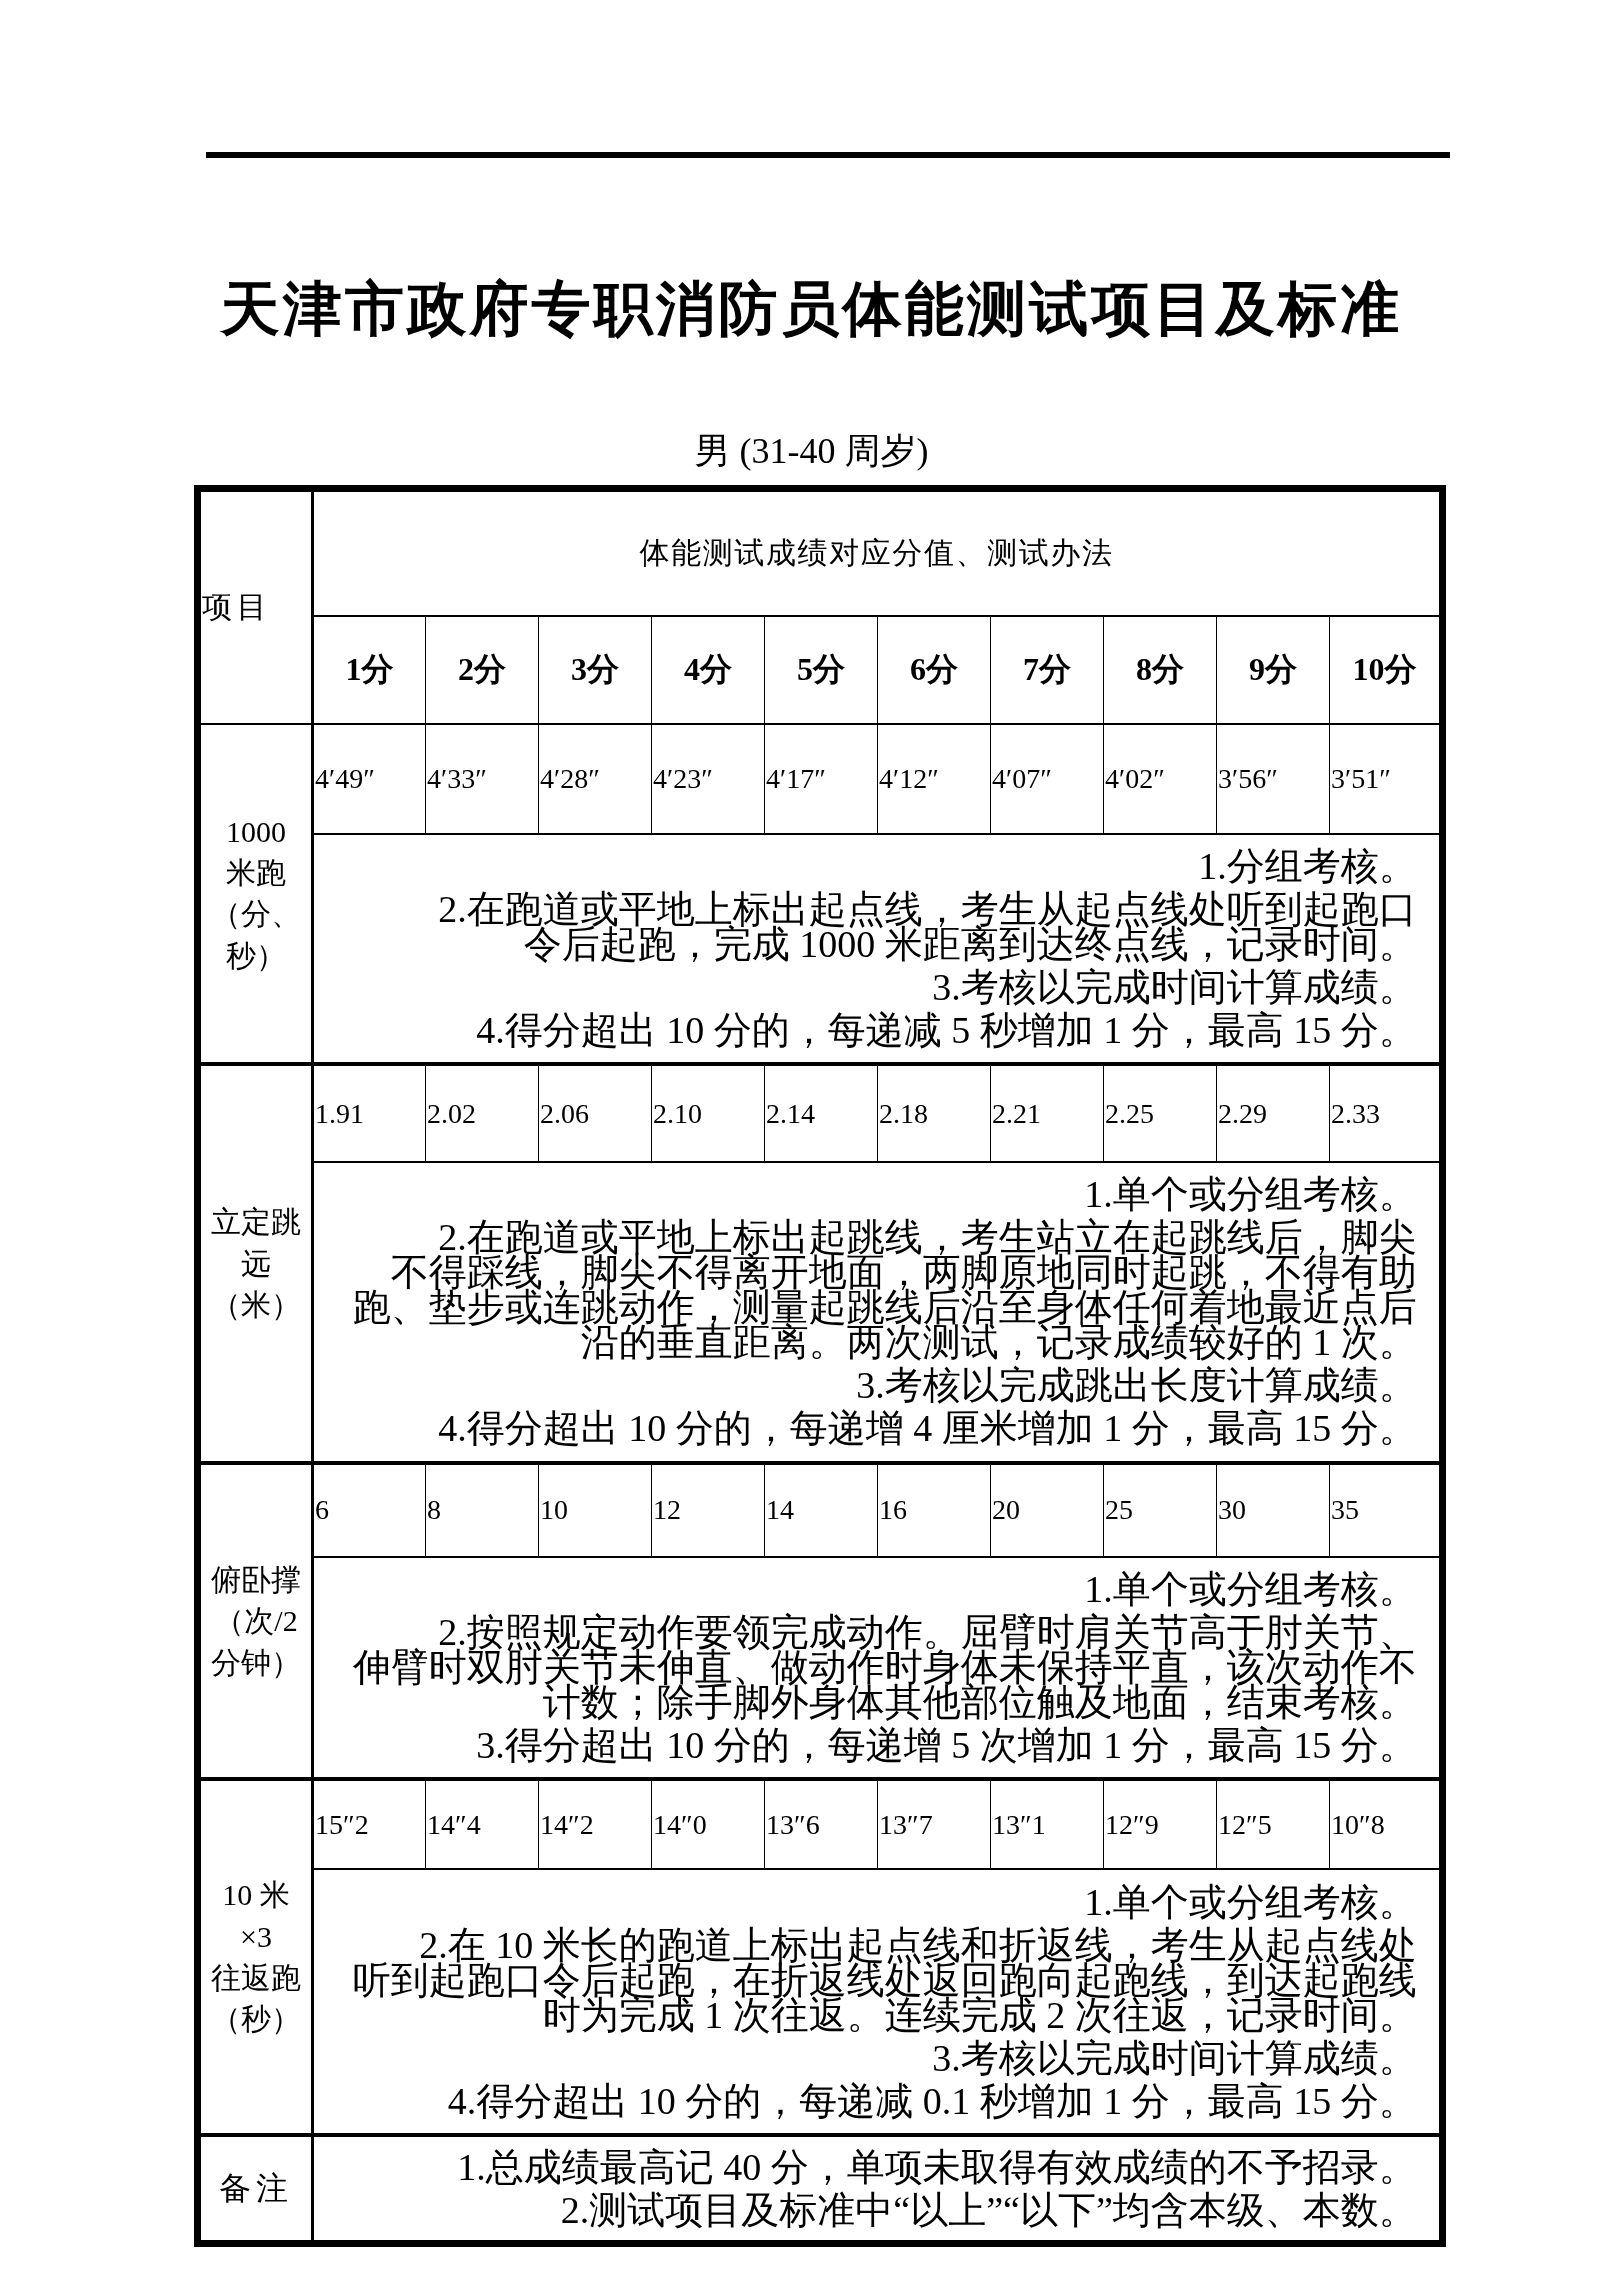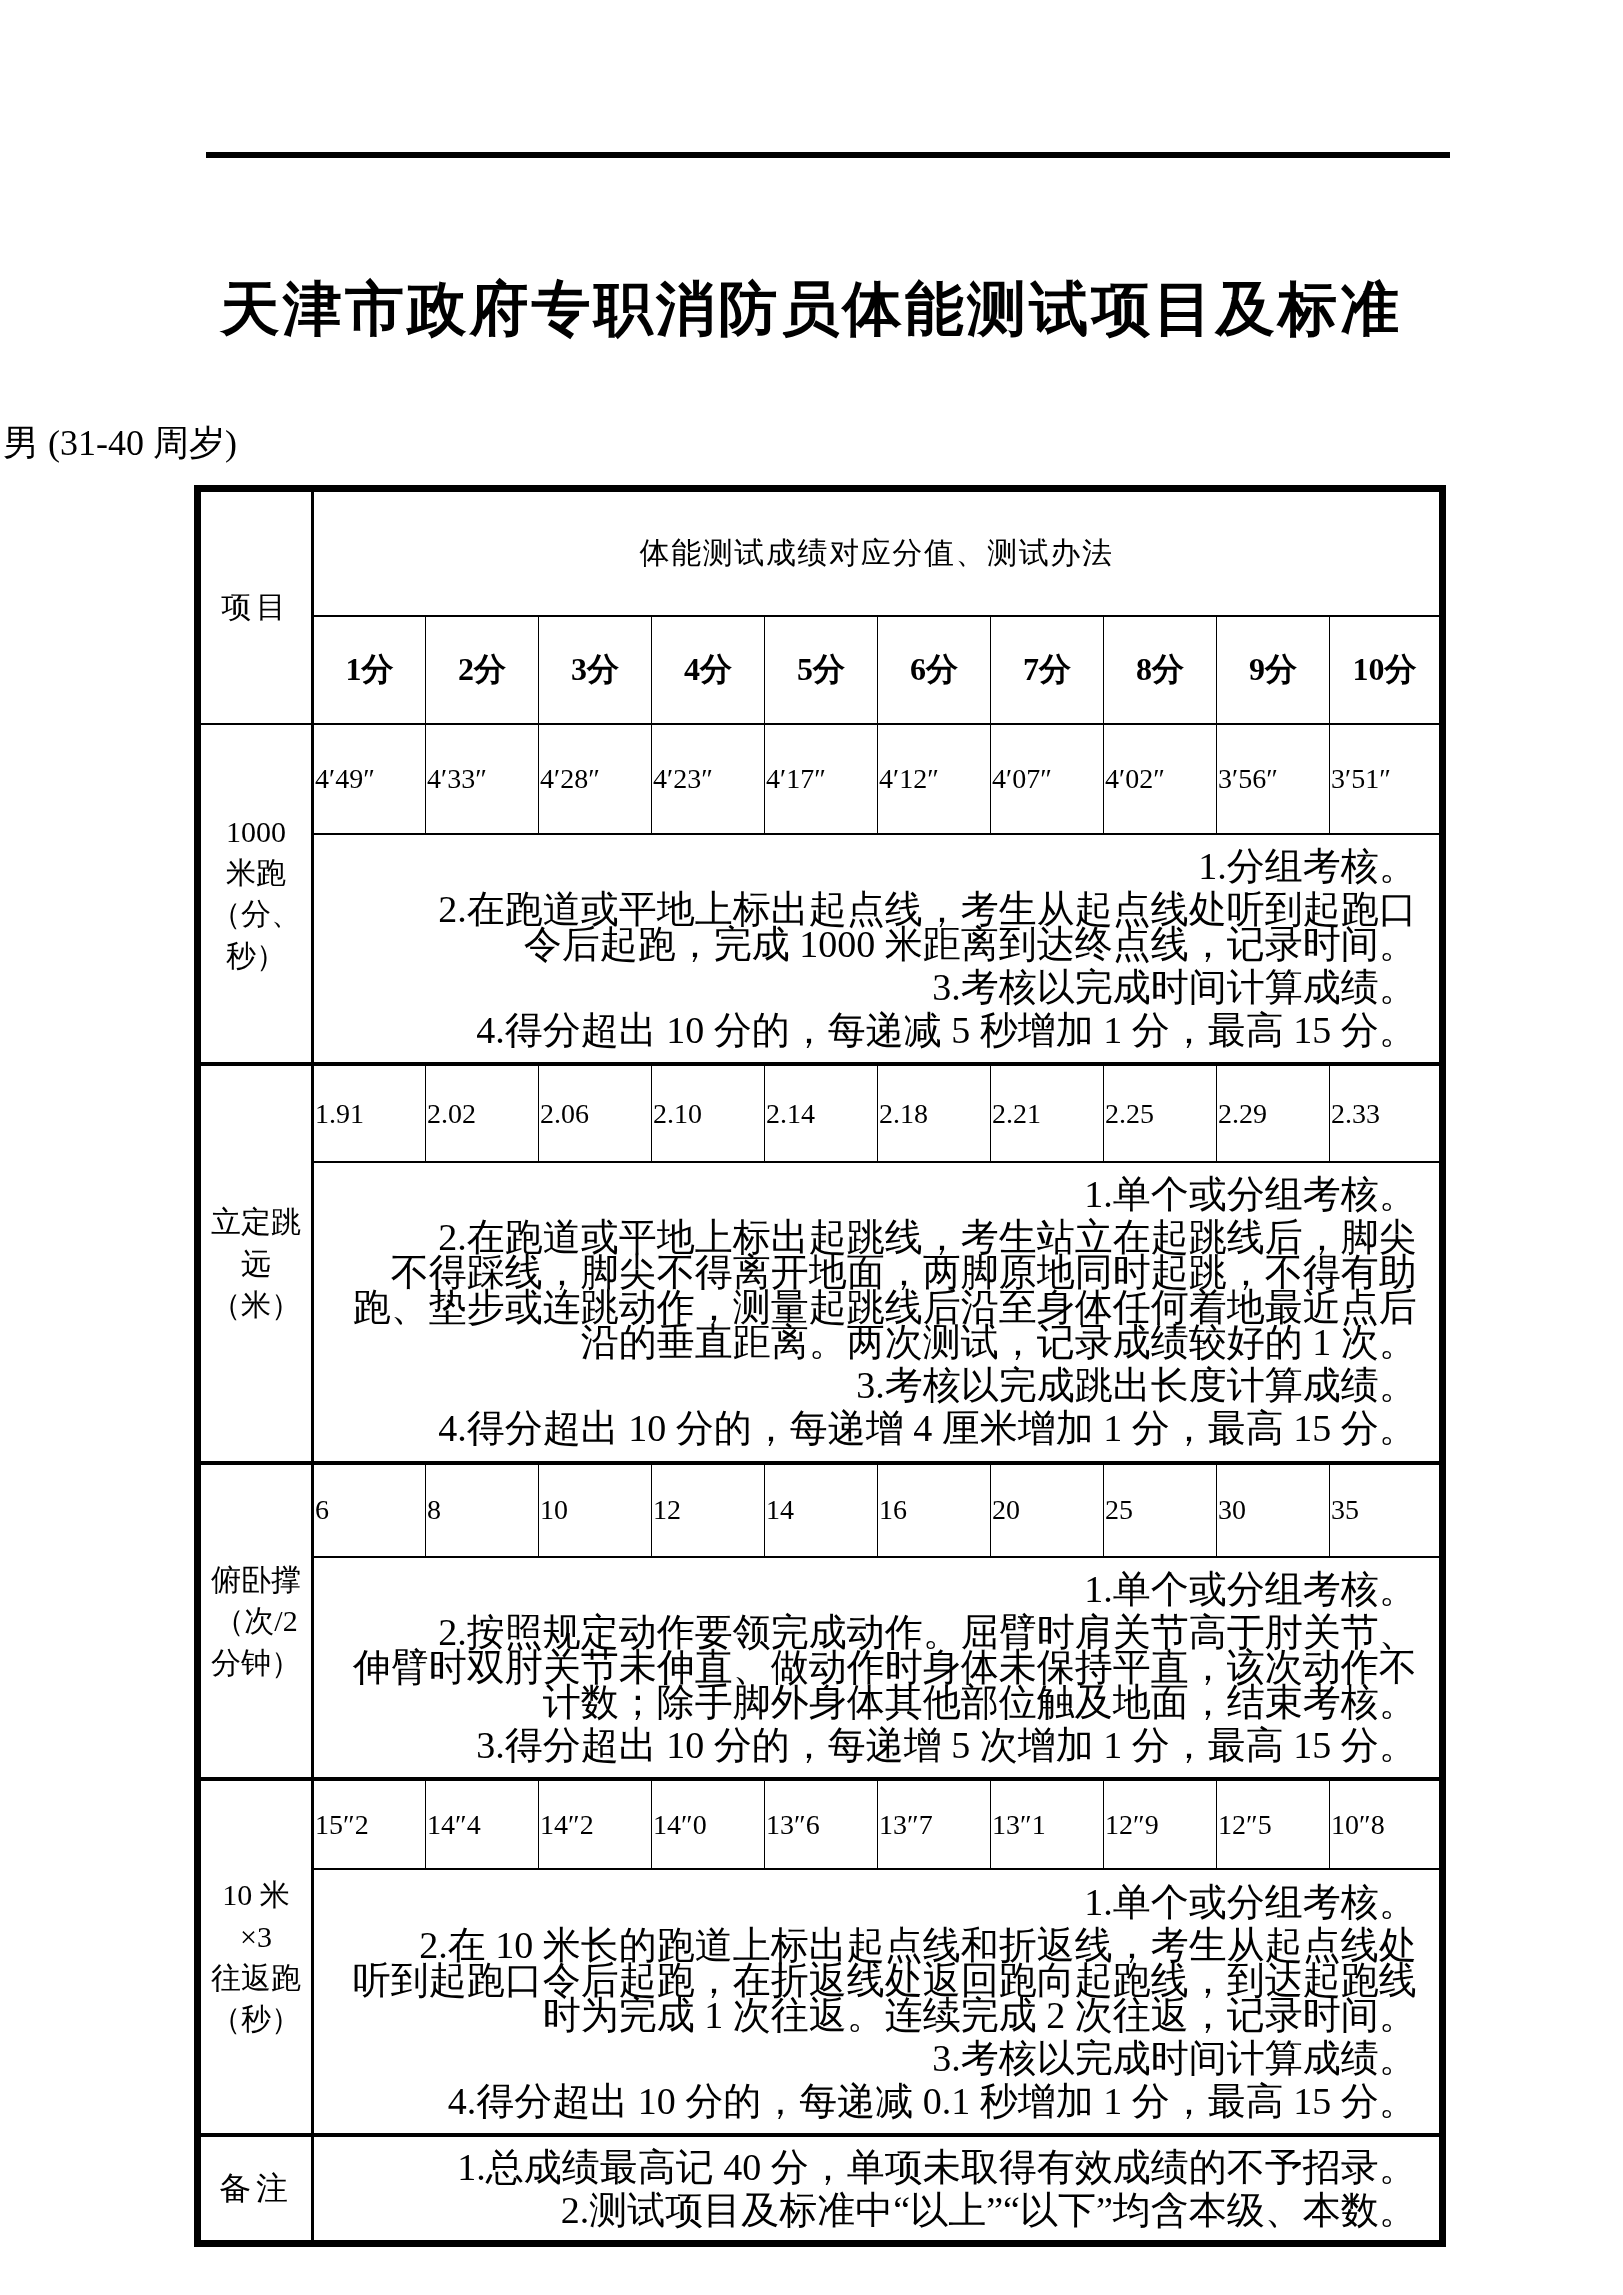--- a/index.html
+++ b/index.html
@@ -14,38 +14,38 @@
   .header-rule{
     position:absolute;left:206px;top:152px;width:1244px;height:5.5px;background:#000;
   }
   .doc-title{
     position:absolute;left:0;right:0;top:266px;margin:0;
     text-align:center;
     font-family:"Liberation Sans","DejaVu Sans",sans-serif;
     font-weight:700;font-size:59px;letter-spacing:3.2px;line-height:87px;
   }
   .doc-subtitle{
-    position:absolute;left:0;right:0;top:415px;margin:3px;
-    font-weight:400;font-size:36px;line-height:51px;
+    position:absolute;left:0;right:0;top:415px;margin:11px;
+    text-align:center;font-weight:400;font-size:36px;line-height:51px;
     font-family:"Liberation Serif","DejaVu Serif",serif;
   }
   table.std-table{
     position:absolute;left:194px;top:485px;width:1244px;
     border-collapse:collapse;table-layout:fixed;
     border:7.1px solid #000;
     font-size:30px;
   }
   col.c-project{width:115px;}
   col.c-score{width:113px;}
   td{border:1.6px solid #000;vertical-align:middle;}
   
   tr.hdr1{height:127px;}
   tr.hdr2{height:108px;}
   .corner{
-    text-align:center;font-family:"Liberation Sans","DejaVu Sans",sans-serif;
+    font-family:"Liberation Sans","DejaVu Sans",sans-serif;
     font-size:30px;letter-spacing:4.8px;
     border-right-width:3.2px;border-bottom-width:2.4px;
   }
   .hdr-title{
     text-align:center;font-family:Liberation Serif, serif;
     font-size:30px;letter-spacing:1.6px;border-bottom-width:2.4px;
   }
   .score-hdr{
     text-align:center;font-size:32px;border-bottom-width:2.4px;font-weight:bold;
   }

